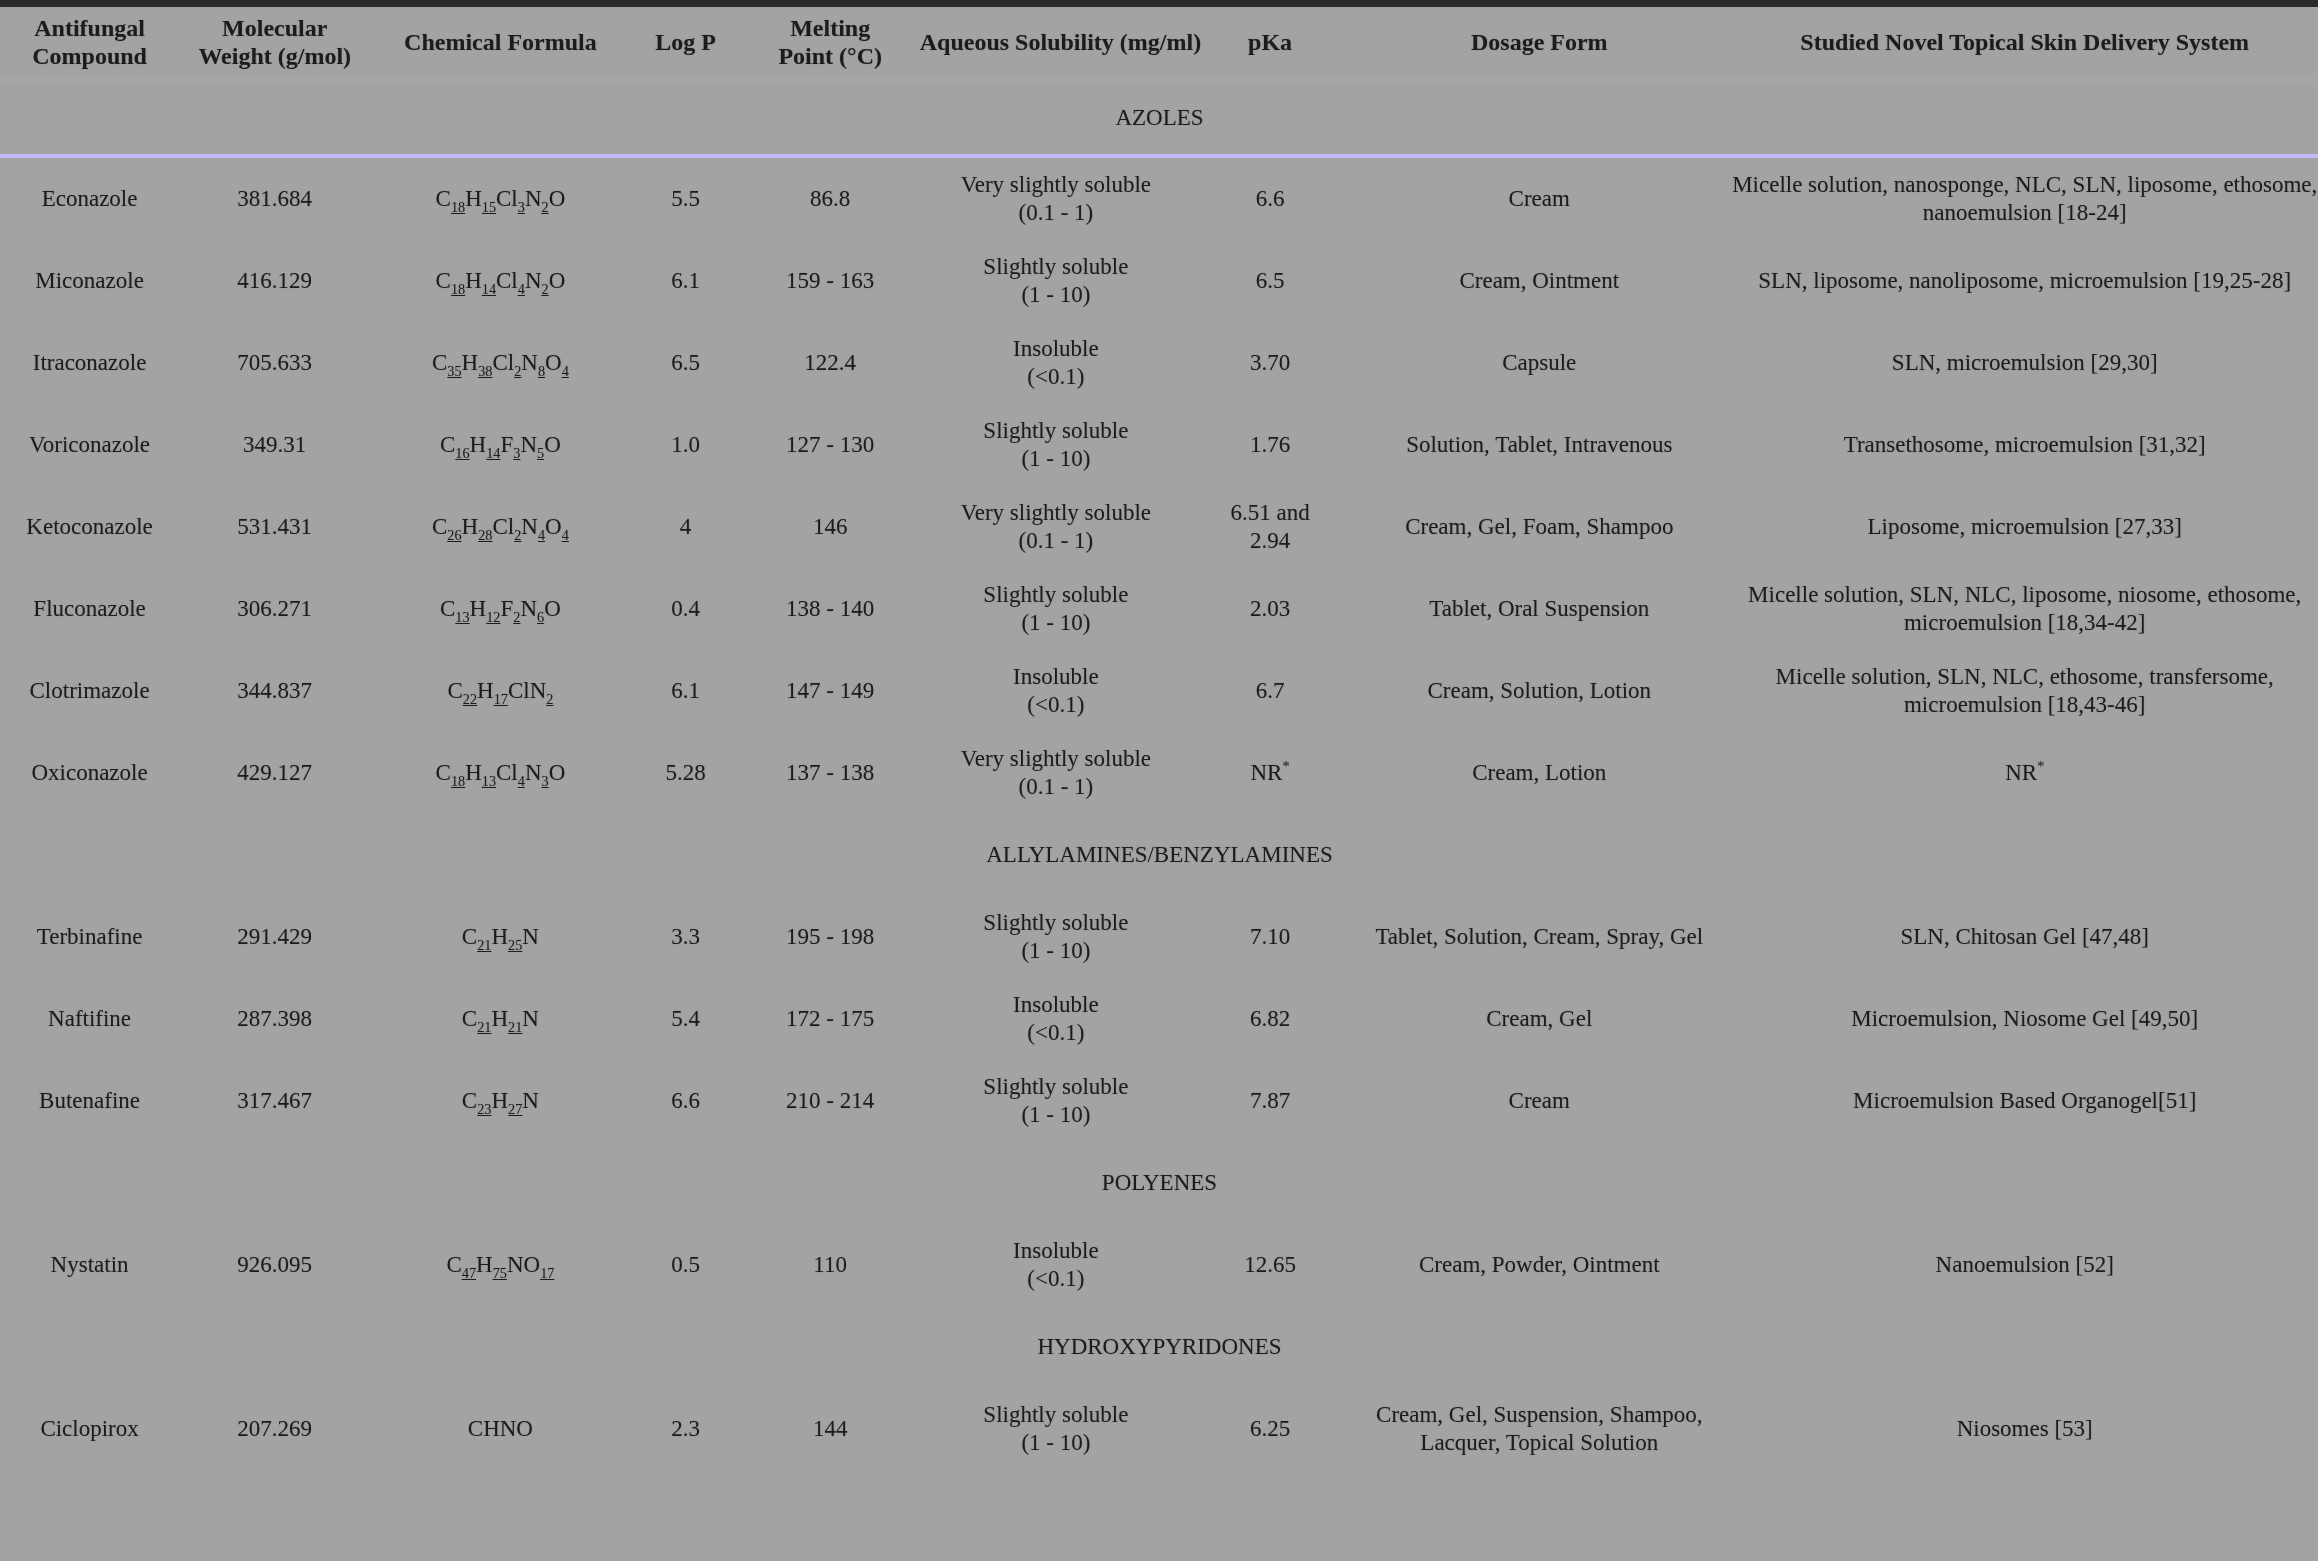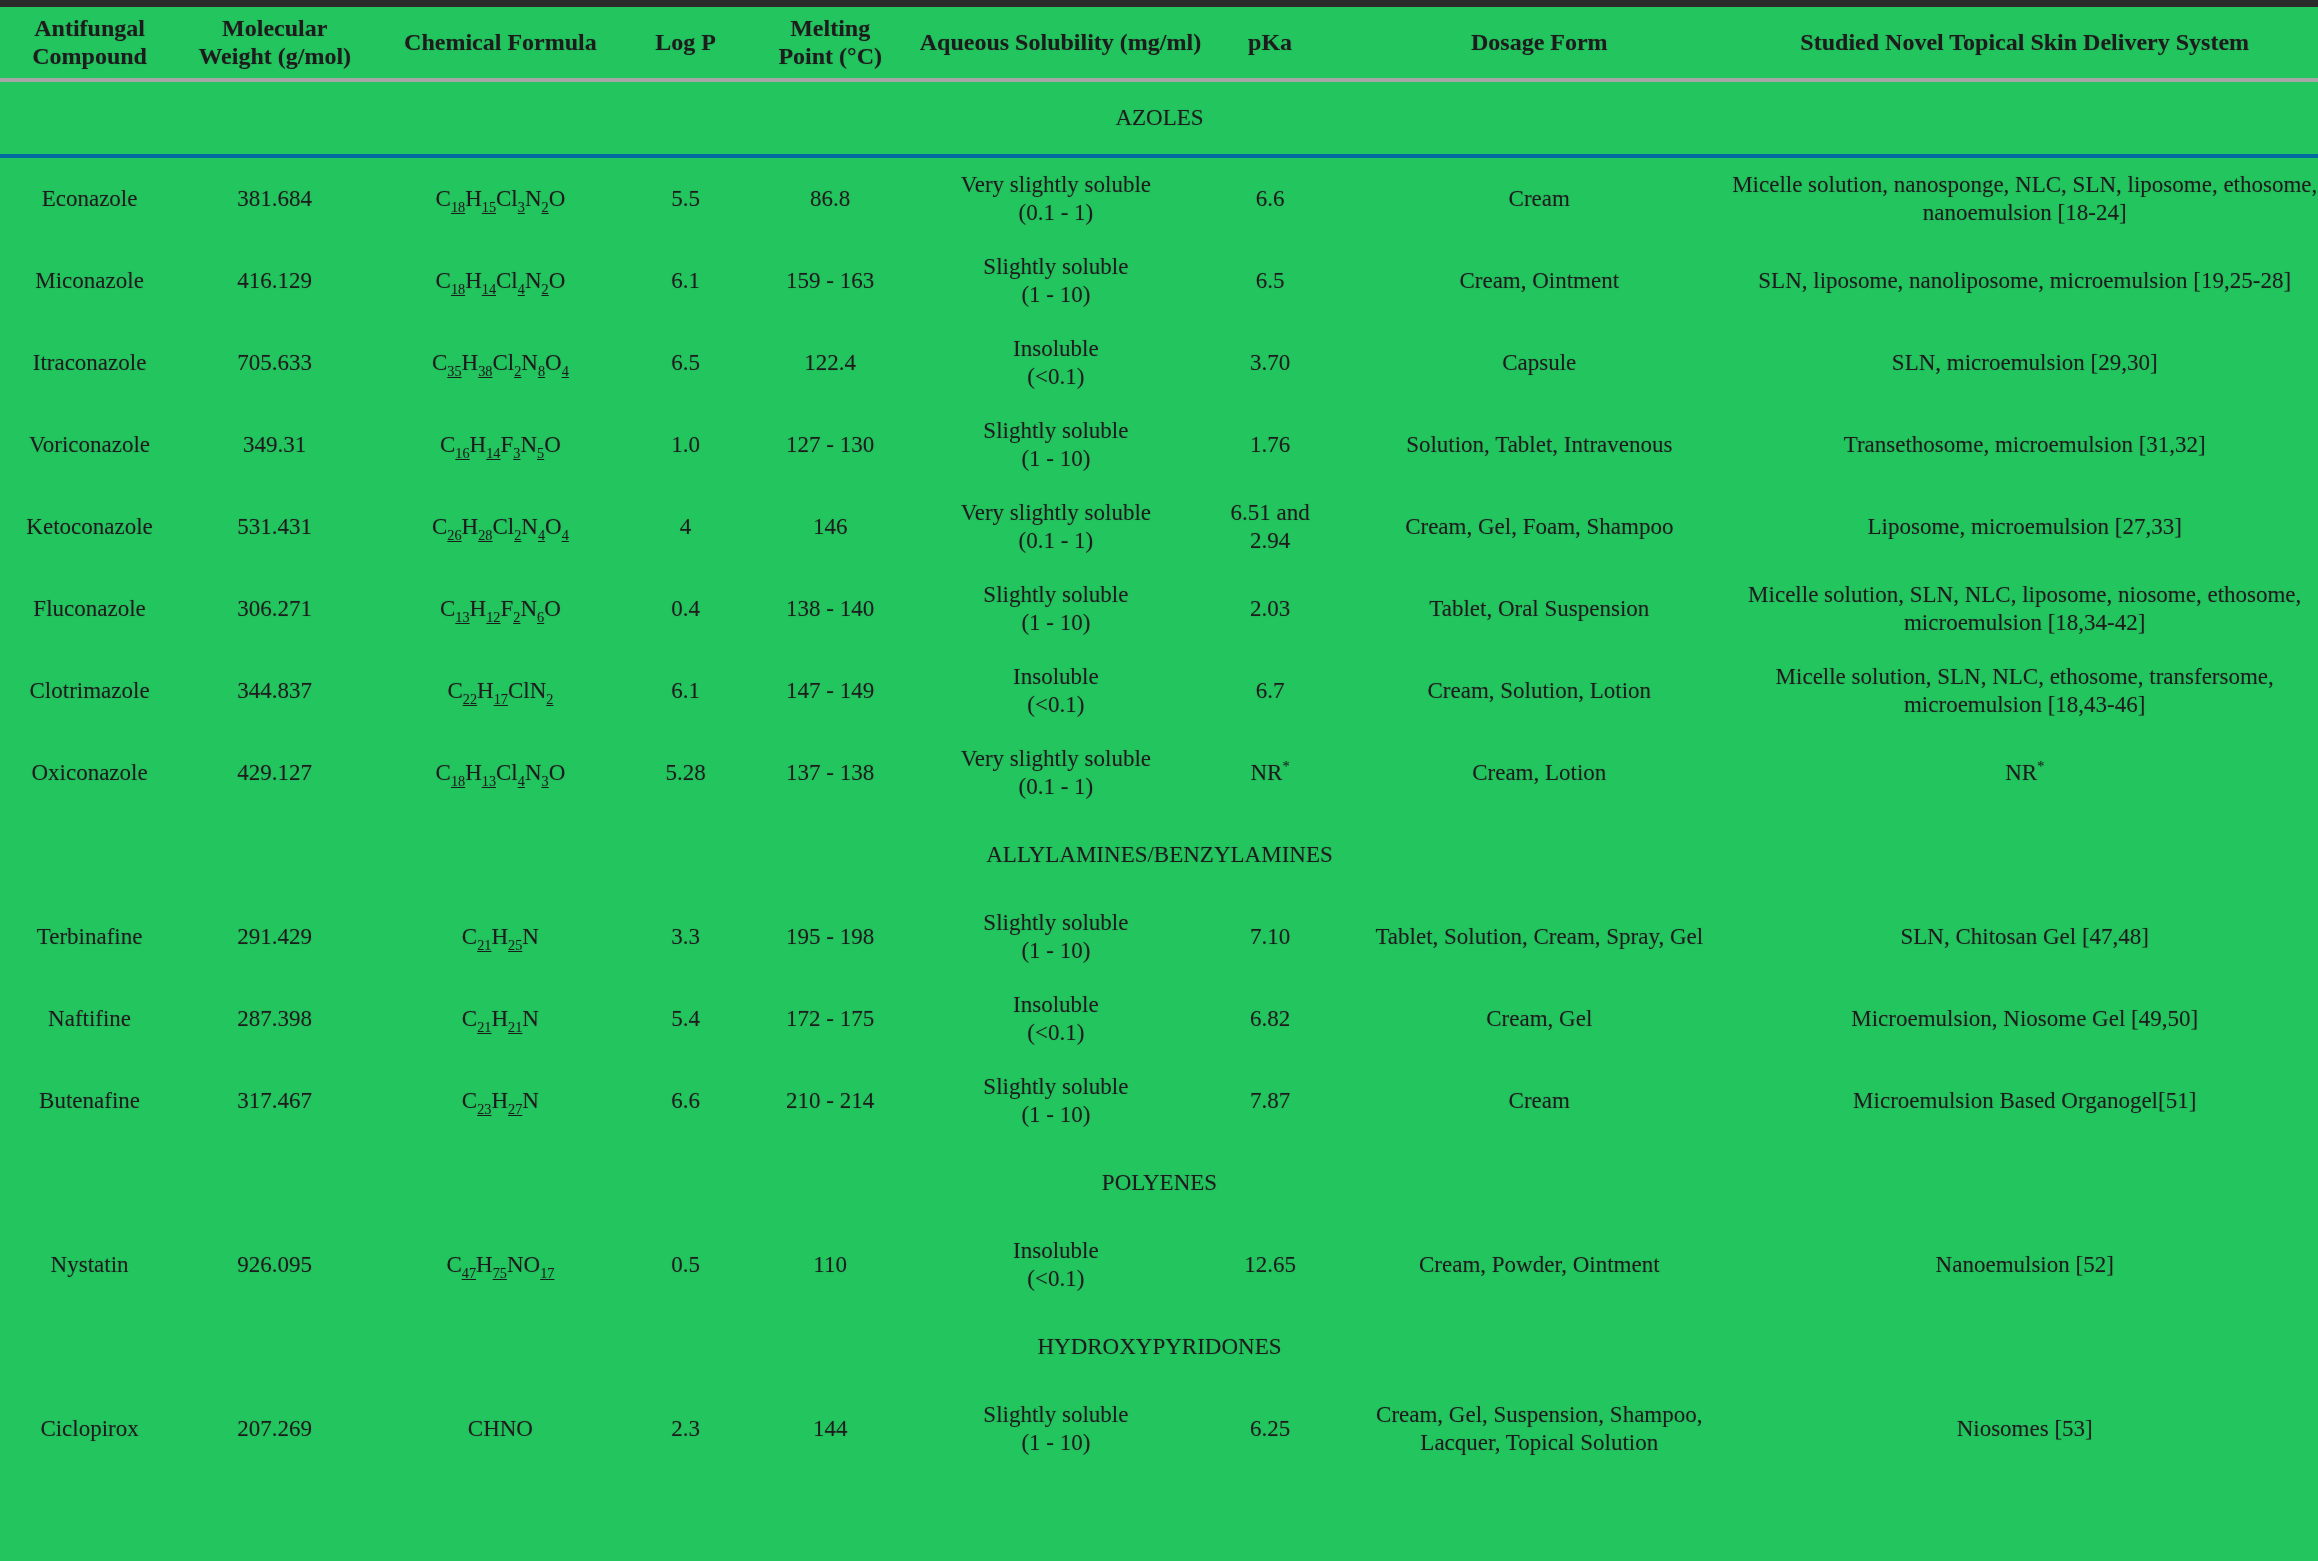--- a/index.html
+++ b/index.html
@@ -1,20 +1,20 @@
 <!DOCTYPE html>
 <html style="font-size:9.3px"><head>
 <meta charset="utf-8">
 <style>
   html, body { margin: 0; padding: 0; background: #ffffff; }
   #page {
     position: relative;
     width: 2319px;
     height: 1562px;
-    background: #22c55e;
+    background: #a3a3a3;
     font-family: "Liberation Serif", "DejaVu Serif", serif;
     color: #1c1c1c;
     overflow: hidden;
   }
   .rule-top { width: 2319px; height: 7px; background: #2b2b2b; }
   table#tbl {
     width: 2319px;
     border-collapse: collapse;
     table-layout: fixed;
   }
@@ -34,21 +34,21 @@
     border-bottom: 4px solid #a6a6a6;
   }
   #tbl td { font-size: 23px; line-height: 1.2; }
   tr.section-row td {
     font-weight: bold;
     font-size: 25.5px;
     height: 82px;
   }
   tr.section-row.first-section td {
     height: 72px;
-    border-bottom: 4px solid #0369a1;
+    border-bottom: 4px solid #c4b5fd;
   }
   tr.data-row td { height: 82px; }
   td.c-compound { text-align: left; padding-left: 17.4px; }
   td.c-solubility, td.c-pka { white-space: pre-line; }
   td.c-dosage   { padding: 0 16px; }
   td.c-delivery { padding: 0 19.7px; }
   sub { font-size: 0.62em; line-height: 0; text-decoration: underline; }
   sup { font-size: 0.62em; line-height: 0; }
 </style>
 </head>

